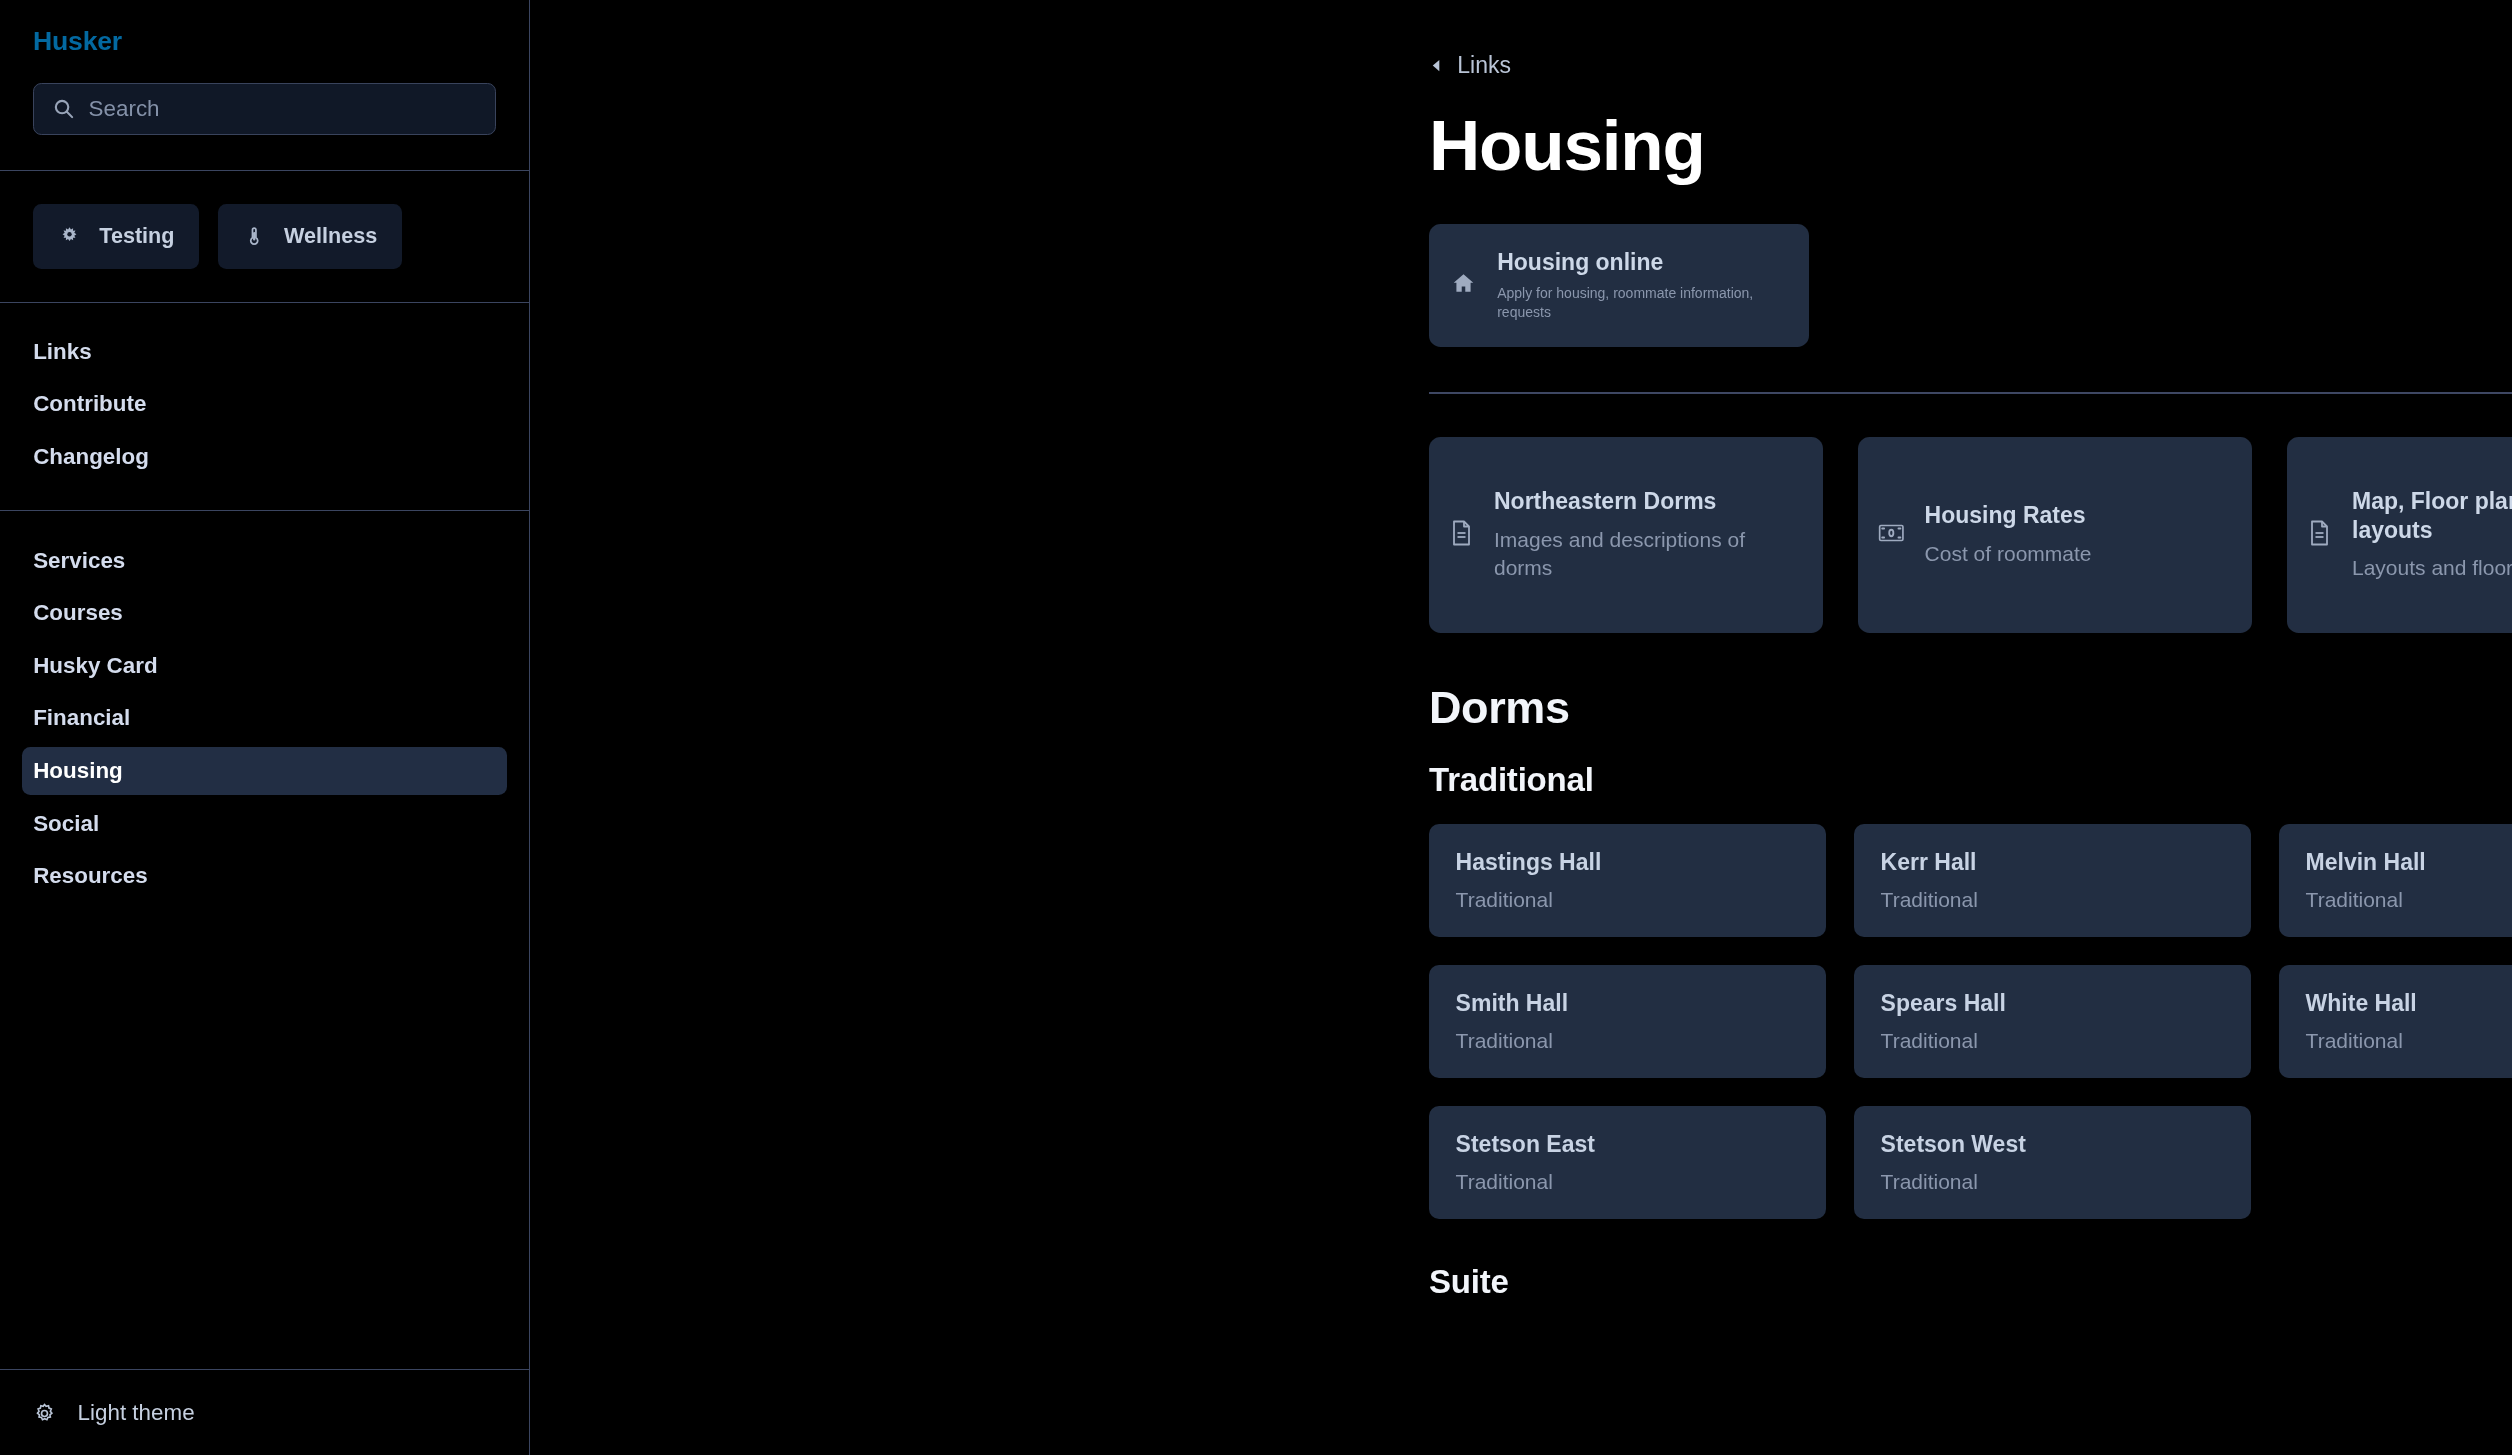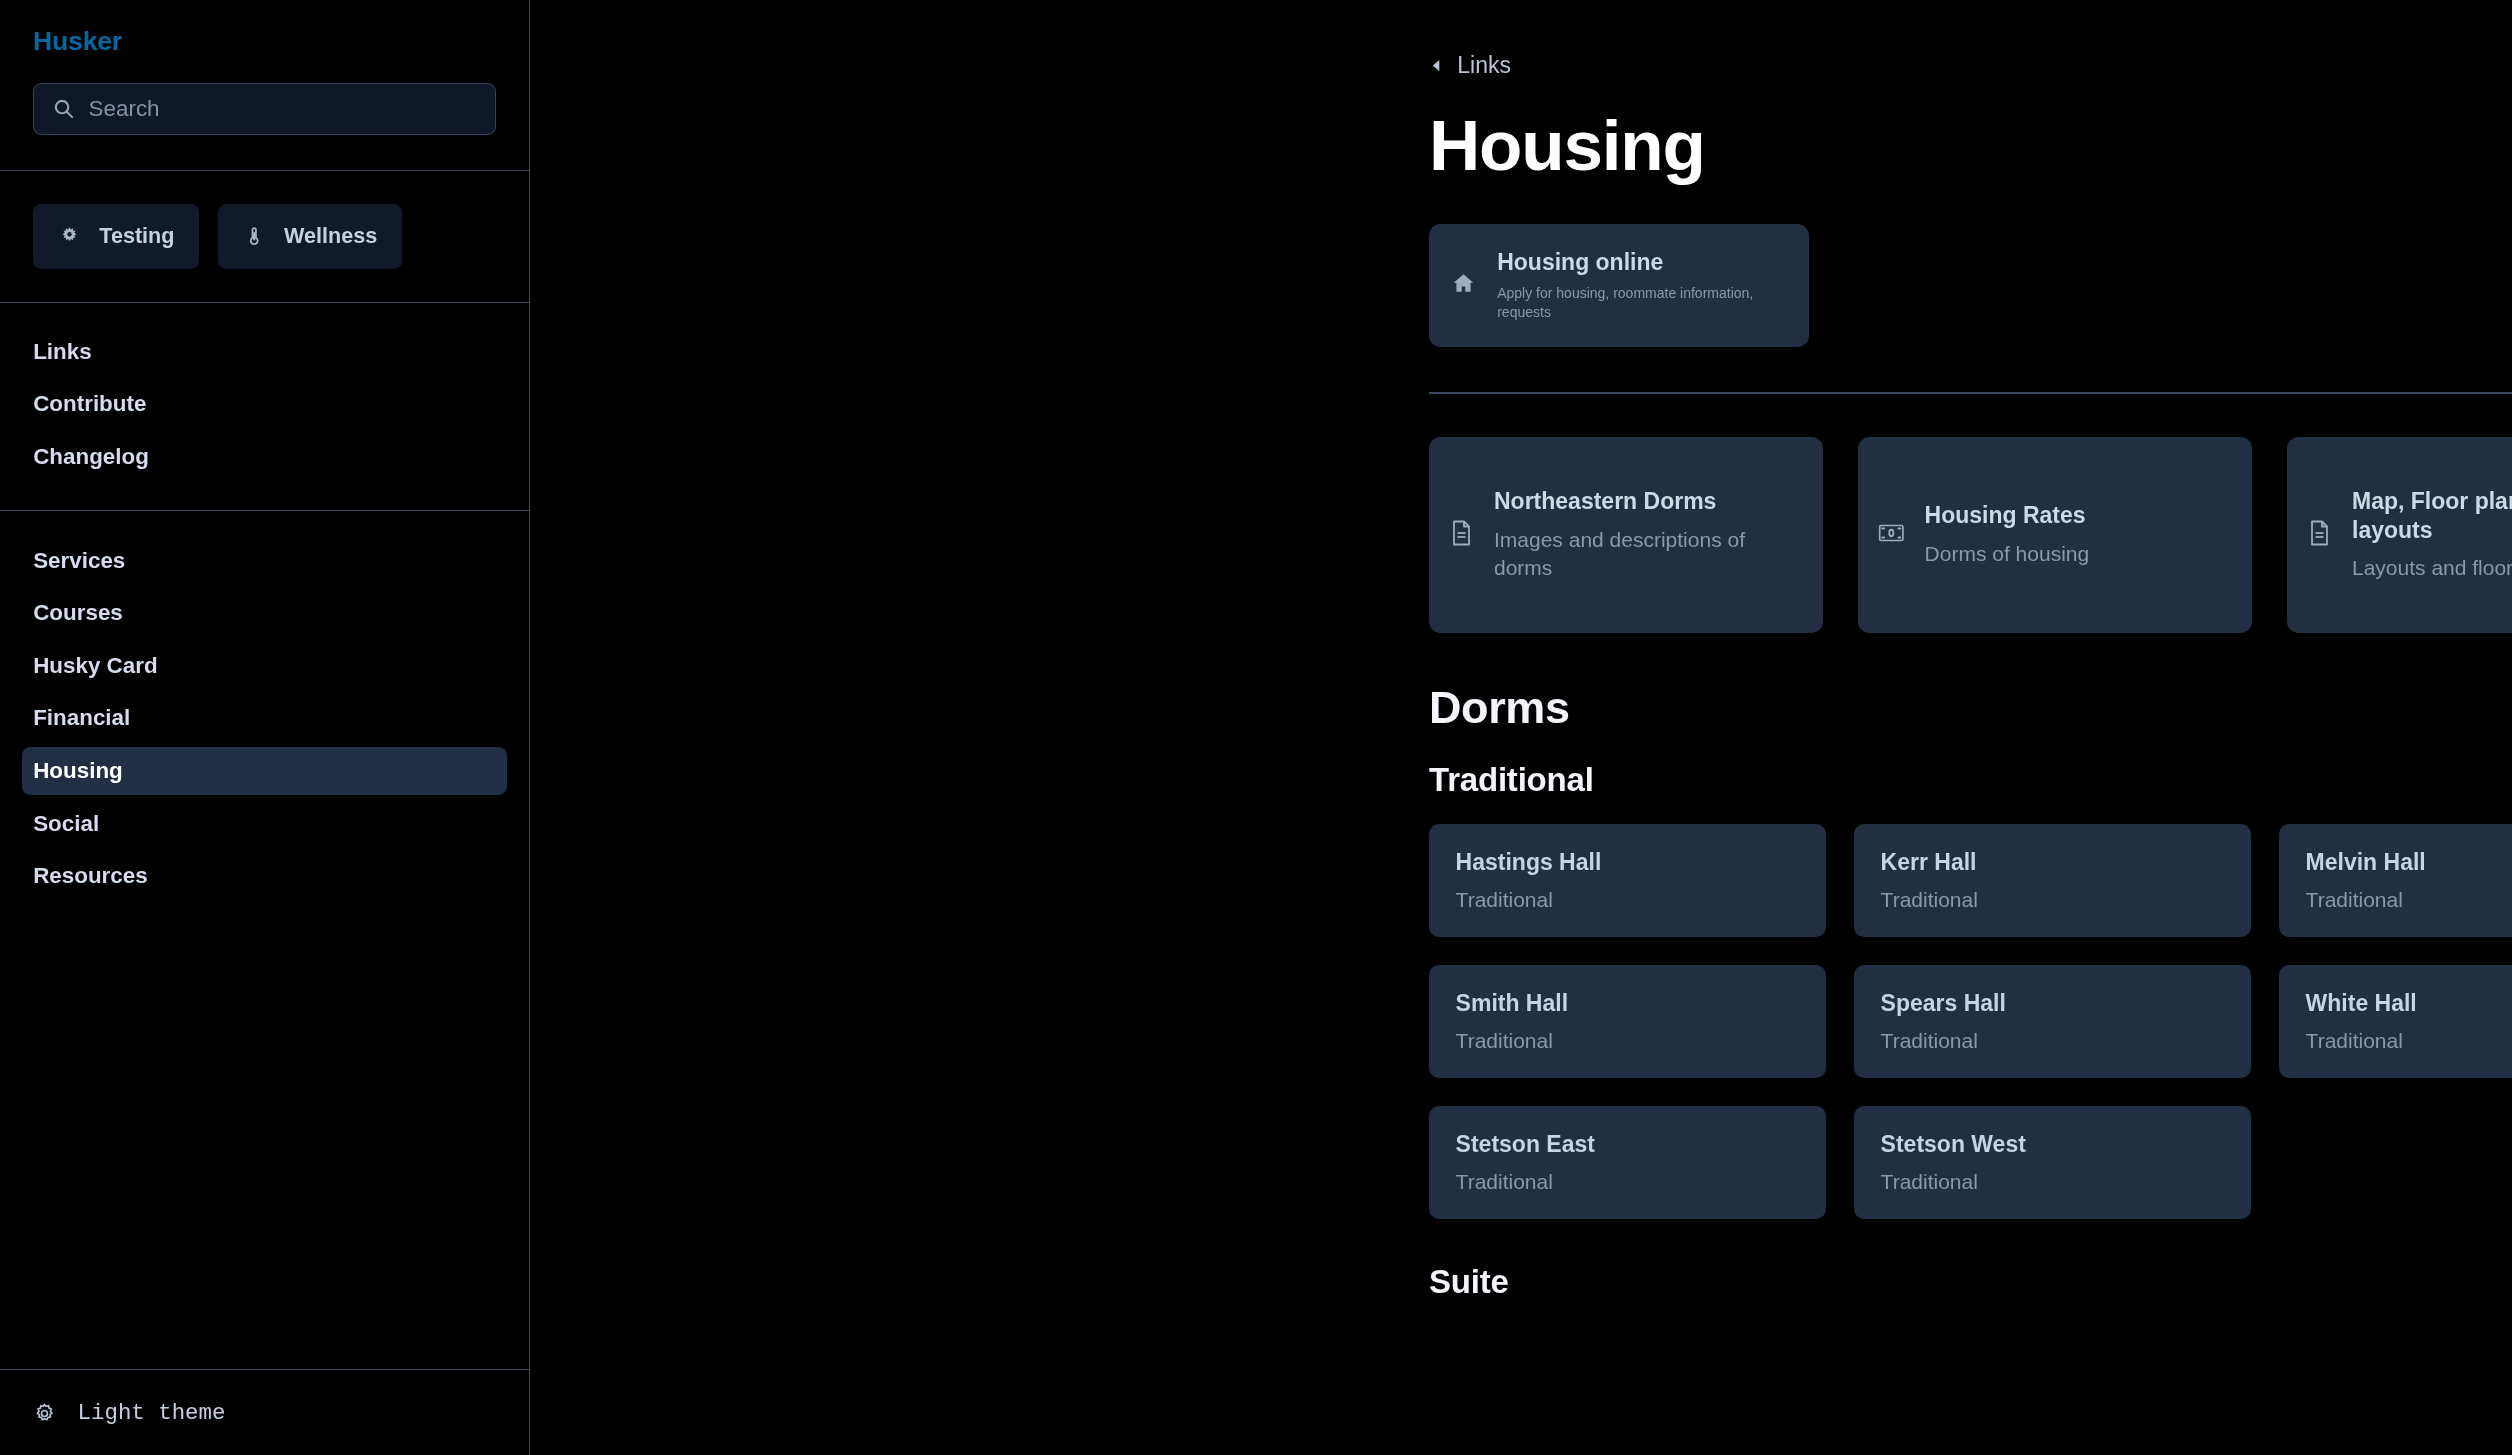--- a/index.html
+++ b/index.html
@@ -126,21 +126,21 @@
     padding: 30px 33px;
   }
   .theme-toggle {
     display: flex;
     align-items: center;
     gap: 21.6px;
     background: transparent;
     border: none;
     cursor: pointer;
     color: #c6d0e0;
-    font-family: Liberation Mono, monospace;
+    font-family: Liberation Sans, sans-serif;
     font-size: 22.4px;
     font-weight: 400;
     padding: 0;
   }
   .theme-toggle svg { display: block; flex: none; }
 
   
   .main {
     flex: 1;
     height: 1456px;
@@ -407,21 +407,21 @@
           <span class="card-icon">
             <svg width="26.6" height="20" viewBox="0 0 32 24" fill="none" stroke="#9fabc0" stroke-width="2">
               <rect x="2" y="3" width="28" height="18" rx="1.5"></rect>
               <ellipse cx="16" cy="12" rx="3.6" ry="5" fill="#9fabc0" stroke="none"></ellipse>
               <ellipse cx="16" cy="12" rx="1.4" ry="2.6" fill="#222e42" stroke="none"></ellipse>
               <path d="M5 6.6h2.4M24.6 6.6H27M5 17.4h2.4M24.6 17.4H27" stroke-width="2.2" stroke-linecap="round"></path>
             </svg>
           </span>
           <div class="link-card-text">
             <div class="link-card-title">Housing Rates</div>
-            <div class="link-card-desc">Dorms of housing</div>
+            <div class="link-card-desc">Cost of roommate</div>
           </div>
         </div>
 
         <div class="link-card">
           <span class="card-icon">
             <svg width="25" height="28" viewBox="0 0 24 28" fill="none" stroke="#9fabc0" stroke-width="1.8" stroke-linejoin="round">
               <path d="M4.5 2.5h10l5 5v18h-15z"></path>
               <path d="M14.5 2.5v5h5"></path>
               <line x1="8" y1="14" x2="16" y2="14" stroke-width="1.8"></line>
               <line x1="8" y1="18" x2="16" y2="18" stroke-width="1.8"></line>

